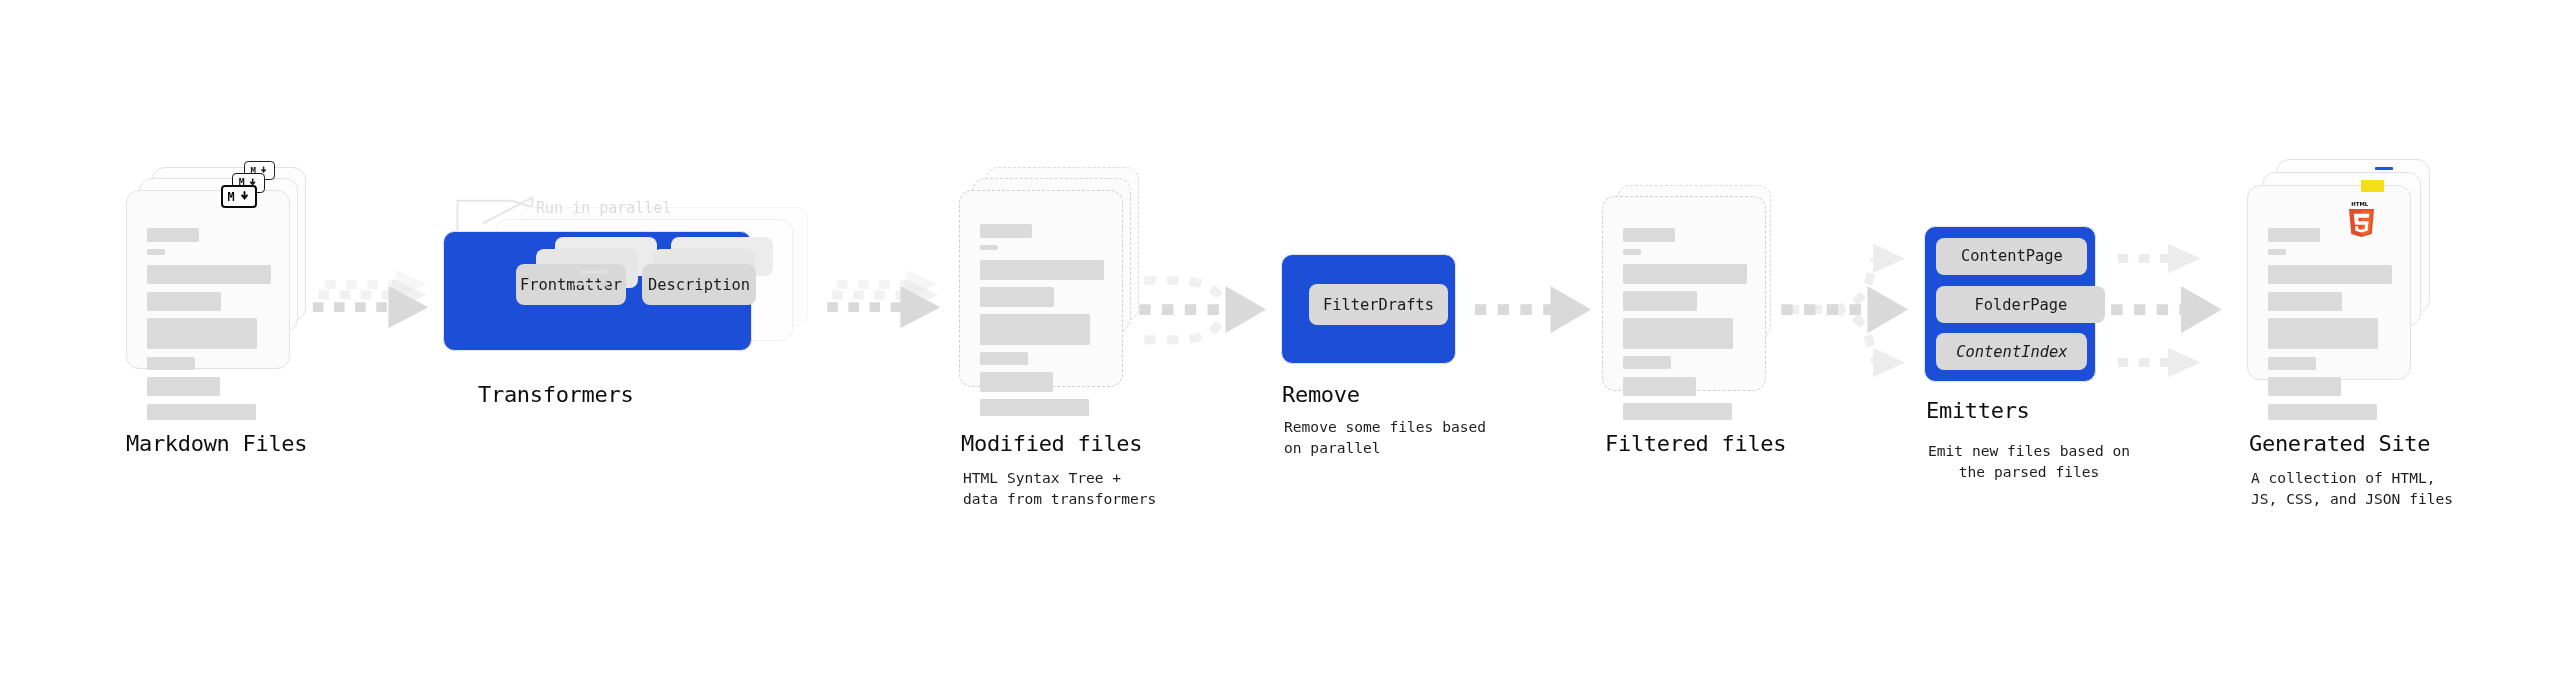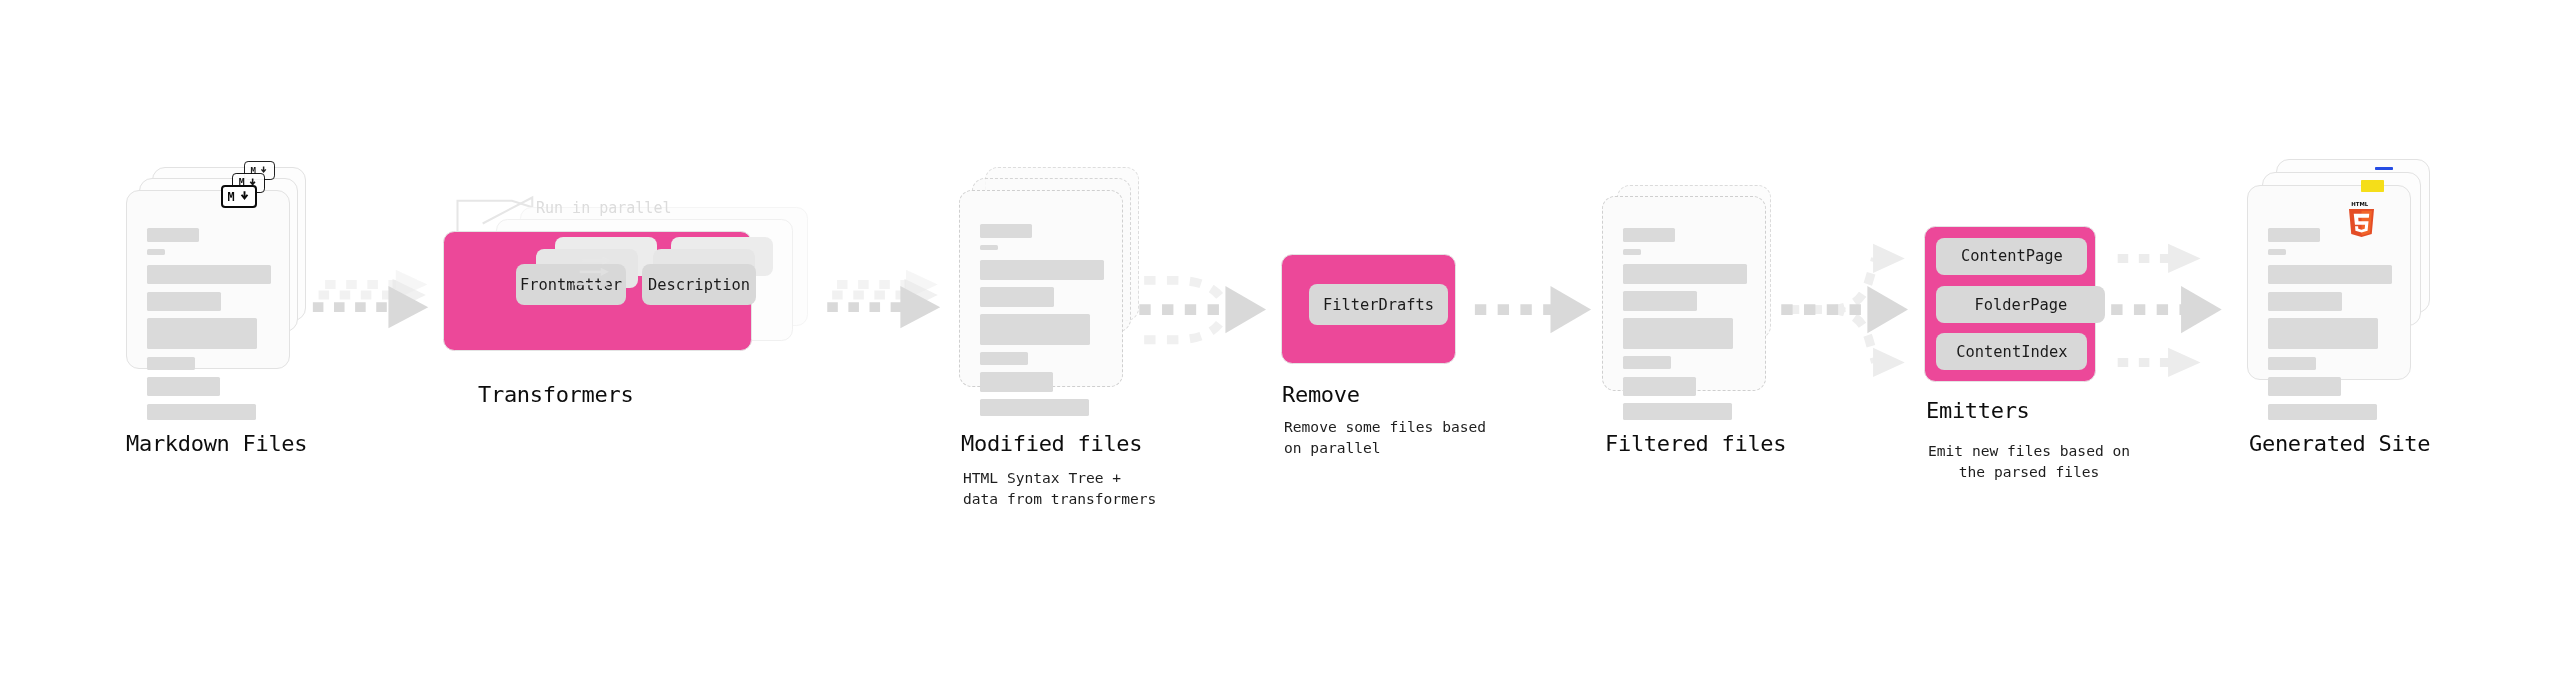--- a/index.html
+++ b/index.html
@@ -68,21 +68,21 @@
     position: absolute;
     background: #264de4;
     border-radius: 0.8px;
   }
 
   
   .group-box {
     position: absolute;
     border: 1.6px solid #e4e4e4;
     border-radius: 11.4px;
-    background: #ec4899;
+    background: #1d4ed8;
     box-sizing: border-box;
   }
   .group-box.ghost2 { border-color: #f0f0f0; background: #fdfdfd; }
   .group-box.ghost1 { border-color: #f5f5f5; background: #fdfdfd; }
 
   .pill {
     position: absolute;
     background: #d8d8d8;
     border-radius: 8.1px;
     display: flex;
@@ -342,21 +342,21 @@
         <div class="bar" style="width:88%;   height:16.3px;"></div>
       </div>
     </div>
   </div>
 
   <div class="title" style="left:1605px; top:431px;">Filtered files</div>
 
   <div class="group-box" style="left:1924px; top:226px; width:172px; height:156px;">
     <div class="pill" style="left:11.4px; top:10.6px; width:151px; height:37px;">ContentPage</div>
     <div class="pill" style="left:11.4px; top:59px; width:169px; height:37px;">FolderPage</div>
-    <div class="pill" style="left:11.4px; top:106px; width:151px; height:37px;">ContentIndex</div>
+    <div class="pill" style="left:11.4px; top:106px; width:151px; height:37px;font-style:italic;">ContentIndex</div>
   </div>
 
   <div class="title" style="left:1926px; top:398px;">Emitters</div>
   <div class="subtitle" style="left:1928px; top:440px;text-align:center;">Emit new files based on
 the parsed files</div>
 
   <div class="doc-stack" style="left:2247px; top:159px;">
     <div class="doc back1" style="left:29px; top:0px; width:154px; height:154px;"></div>
     <div class="doc back2" style="left:14.6px; top:13px; width:159px; height:154px;"></div>
     <div class="doc" style="left:0px; top:26px; width:164px; height:195px;">
@@ -380,15 +380,17 @@
       <svg width="31" height="37" viewBox="0 0 52 62" xmlns="http://www.w3.org/2000/svg" aria-hidden="true">
         <text x="9" y="10" font-family="DejaVu Sans, sans-serif" font-size="9" font-weight="bold" fill="#0b0b0b">HTML</text>
         <path d="M5 15 L47 15 L43.2 57 L26 62 L8.8 57 Z" fill="#e44d26"></path>
         <path d="M26 18 L26 59.5 L40.2 55.4 L43.5 18 Z" fill="#f16529"></path>
         <path d="M13 23 L39 23 L38.3 29.8 L20.5 29.8 L21 35.5 L37.8 35.5 L36.2 51.5 L26 54.5 L15.8 51.5 L15.2 44 L20.3 44 L20.6 48.2 L26 49.7 L31.4 48.2 L32 41.5 L15 41.5 Z" fill="#ffffff"></path>
       </svg>
     </div>
   </div>
 
   <div class="title" style="left:2249px; top:431px;">Generated Site</div>
+  <div class="subtitle" style="left:2251px; top:467px;">A collection of HTML,
+JS, CSS, and JSON files</div>
 
 </div>
 
 
 </body></html>

